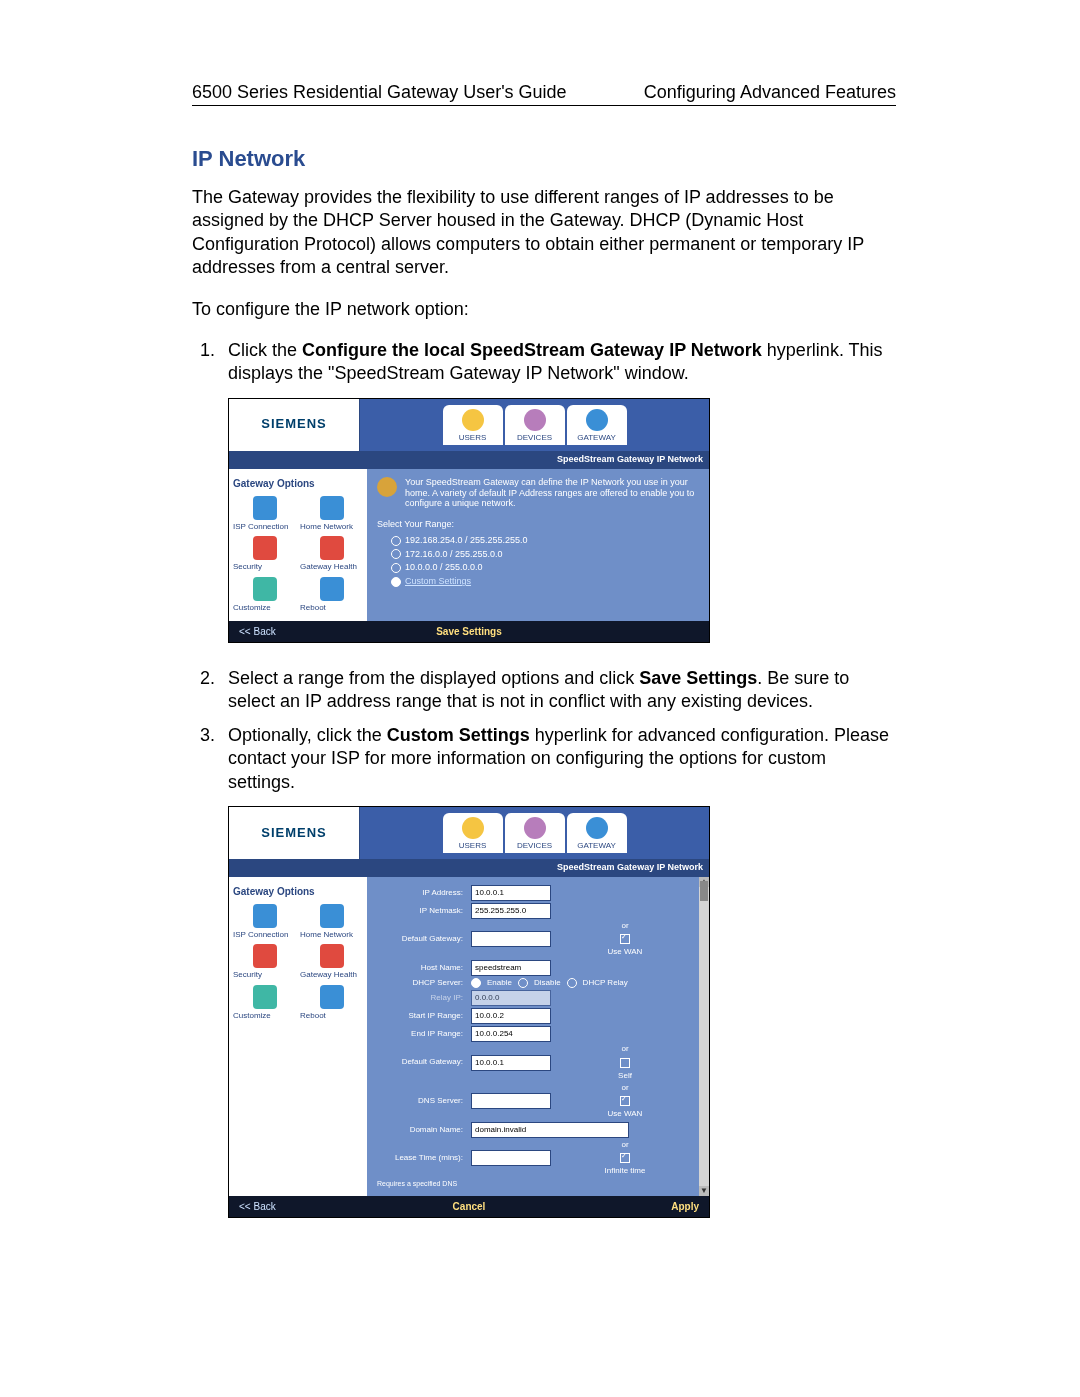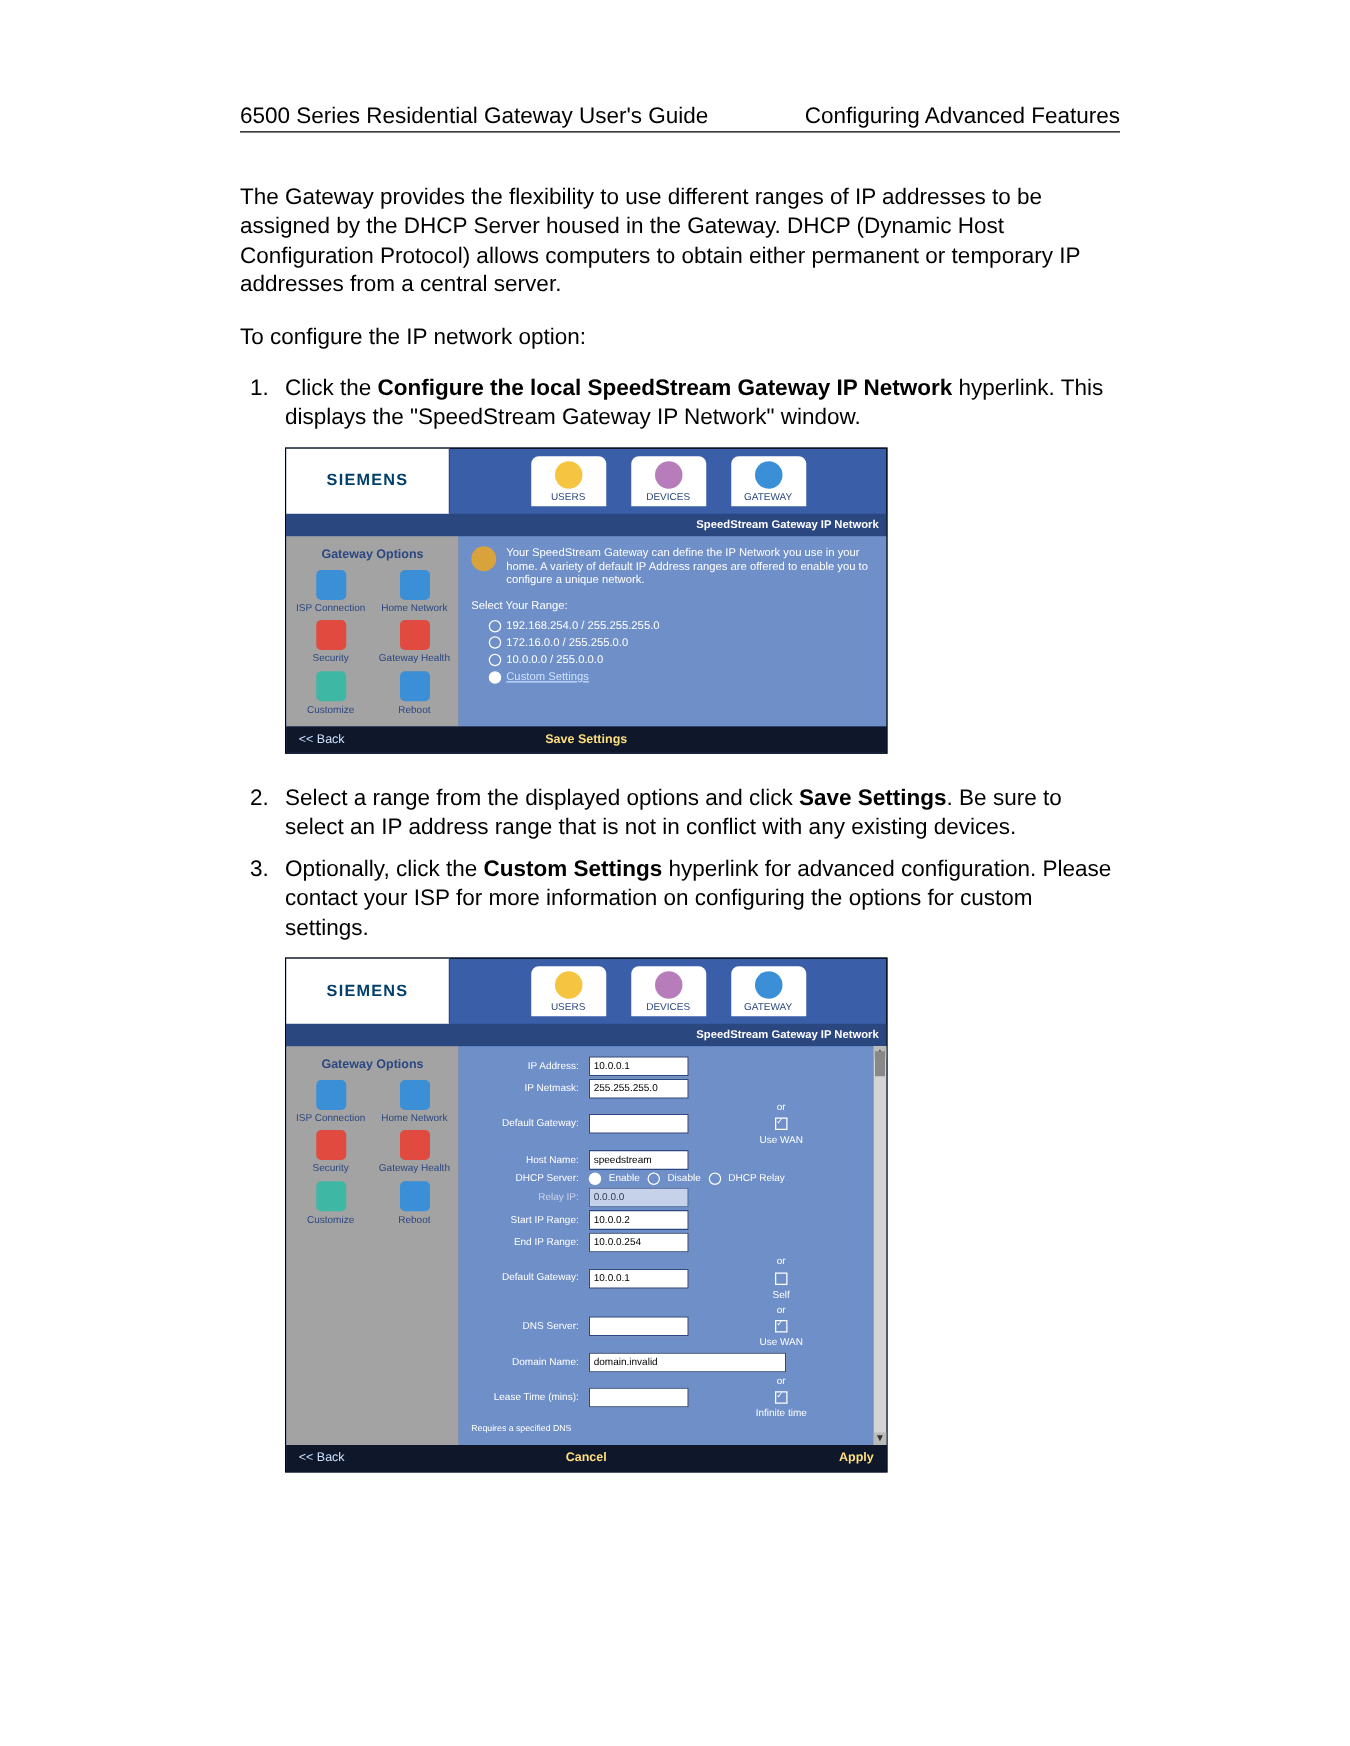--- a/index.html
+++ b/index.html
@@ -74,21 +74,21 @@
     font-size: 13px;
     letter-spacing: 1px;
     color: #003f6b;
     border-right: 1px solid #2b4780;
   }
   .ss-tabs {
     flex: 1;
     display: flex;
     align-items: flex-start;
     justify-content: center;
-    gap: 20px;
+    gap: 2px;
     padding: 6px;
   }
   .ss-tab {
     background: #fff;
     border-radius: 6px 6px 0 0;
     width: 60px;
     text-align: center;
     padding: 4px 0 2px 0;
     font-size: 8px;
     color: #2b4780;
@@ -107,24 +107,24 @@
     font-size: 9px;
     padding: 3px 6px;
     font-weight: bold;
     text-align: right;
   }
   .ss-body {
     display: flex;
   }
   .ss-side {
     width: 130px;
-    background: #a3a3a3;
+    background: #ffffff;
     padding: 8px 4px;
     font-size: 8px;
-    text-align: center;
+    text-align: left;
     color: #2b4780;
   }
   .ss-side .side-title {
     font-weight: bold;
     font-size: 10px;
     margin-bottom: 6px;
     color: #2b4780;
   }
   .side-grid {
     display: grid;
@@ -216,20 +216,21 @@
 </head>
 <body>
 
 <div class="page">
   <div class="header-row">
     <div>6500 Series Residential Gateway User's Guide</div>
     <div>Configuring Advanced Features</div>
   </div>
   <hr class="hr">
 
+  <div class="section-title">IP Network</div>
 
   <div class="body-text">The Gateway provides the flexibility to use different ranges of IP addresses to be assigned by the DHCP Server housed in the Gateway. DHCP (Dynamic Host Configuration Protocol) allows computers to obtain either permanent or temporary IP addresses from a central server.</div>
   <div class="body-text">To configure the IP network option:</div>
 
   <ol class="steps">
     <li>
       <span>Click the </span><span class="bold">Configure the local SpeedStream Gateway IP Network</span><span> hyperlink. This displays the "SpeedStream Gateway IP Network" window.</span>
 
       <div class="screenshot-wrap">
 

